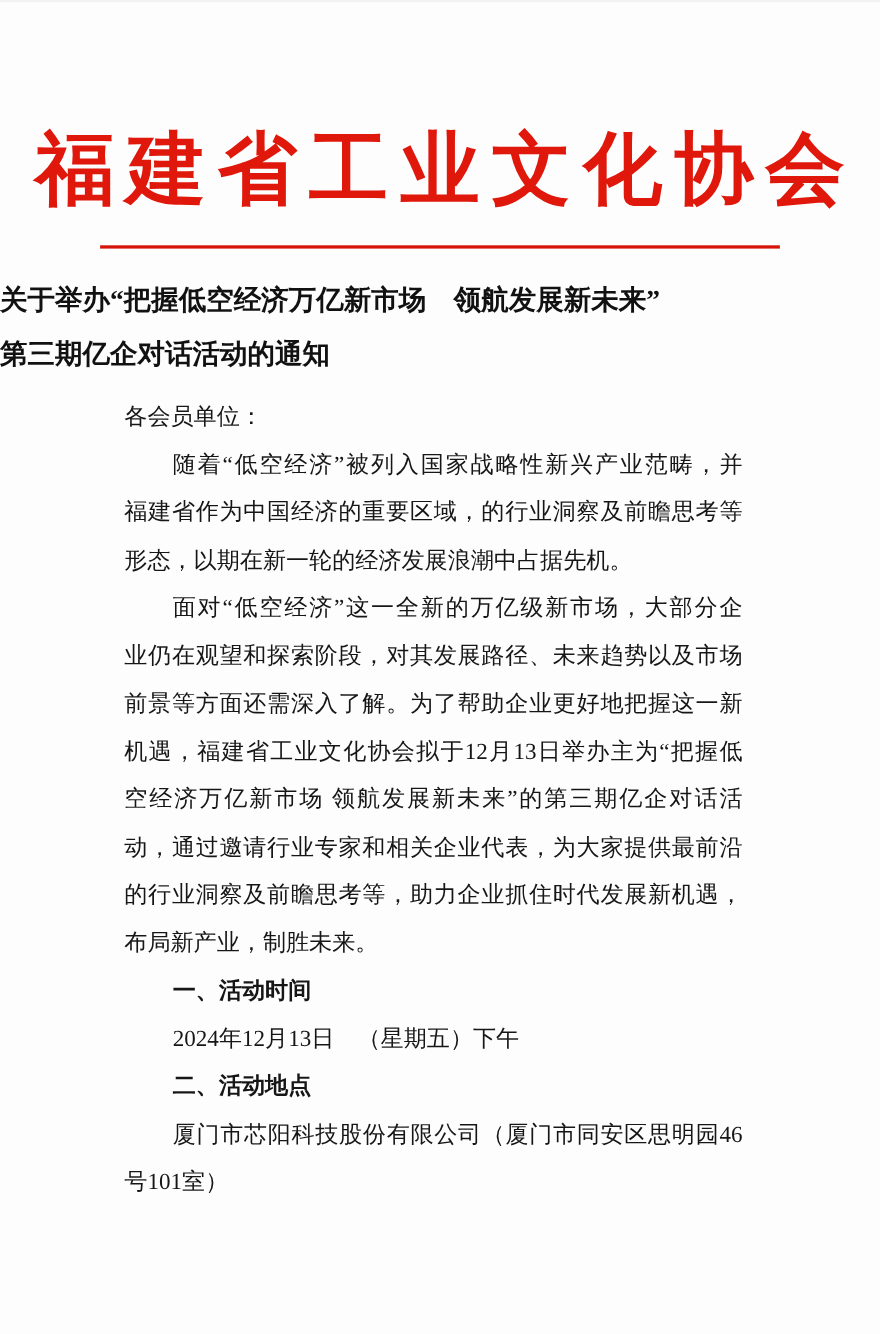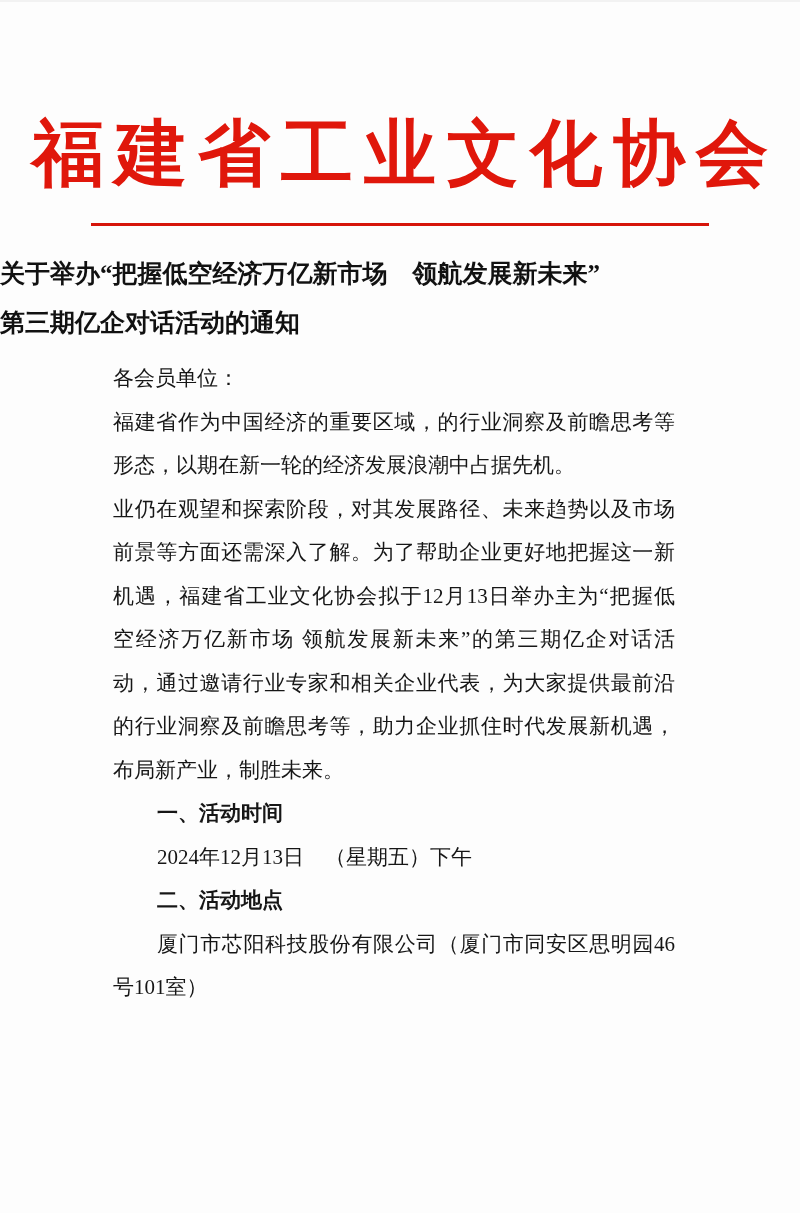--- a/index.html
+++ b/index.html
@@ -69,23 +69,25 @@
   <div class="red-rule"></div>
 
   <div class="doc-title">
     <div>关于举办“把握低空经济万亿新市场　领航发展新未来”</div>
     <div>第三期亿企对话活动的通知</div>
   </div>
 
   <div class="doc-body">
     <div class="line">各会员单位：</div>
 
+    <div class="line indent j">随着“低空经济”被列入国家战略性新兴产业范畴，并</div>
     <div class="line j">福建省作为中国经济的重要区域，的行业洞察及前瞻思考等</div>
     <div class="line">形态，以期在新一轮的经济发展浪潮中占据先机。</div>
 
+    <div class="line indent j">面对“低空经济”这一全新的万亿级新市场，大部分企</div>
     <div class="line j">业仍在观望和探索阶段，对其发展路径、未来趋势以及市场</div>
     <div class="line j">前景等方面还需深入了解。为了帮助企业更好地把握这一新</div>
     <div class="line j">机遇，福建省工业文化协会拟于12月13日举办主为“把握低</div>
     <div class="line j">空经济万亿新市场 领航发展新未来”的第三期亿企对话活</div>
     <div class="line j">动，通过邀请行业专家和相关企业代表，为大家提供最前沿</div>
     <div class="line j">的行业洞察及前瞻思考等，助力企业抓住时代发展新机遇，</div>
     <div class="line">布局新产业，制胜未来。</div>
 
     <div class="line indent bold">一、活动时间</div>
     <div class="line indent">2024年12月13日　（星期五）下午</div>

